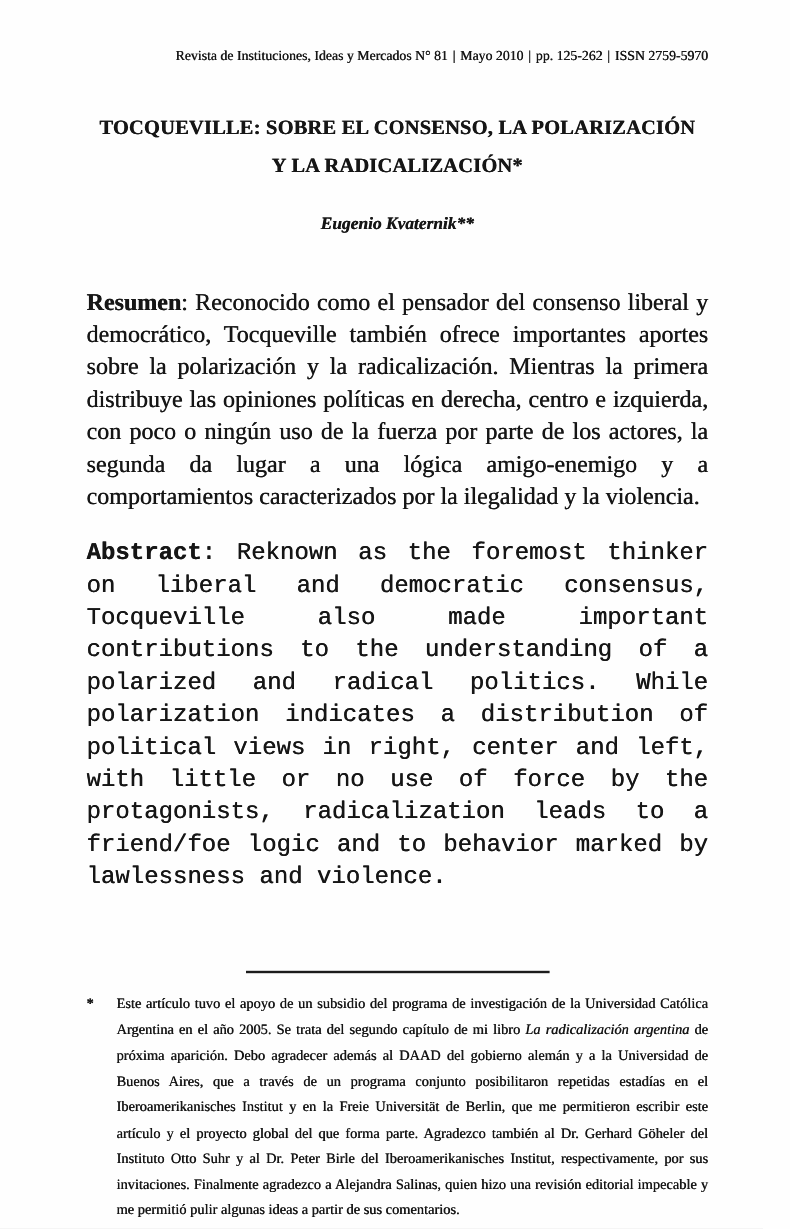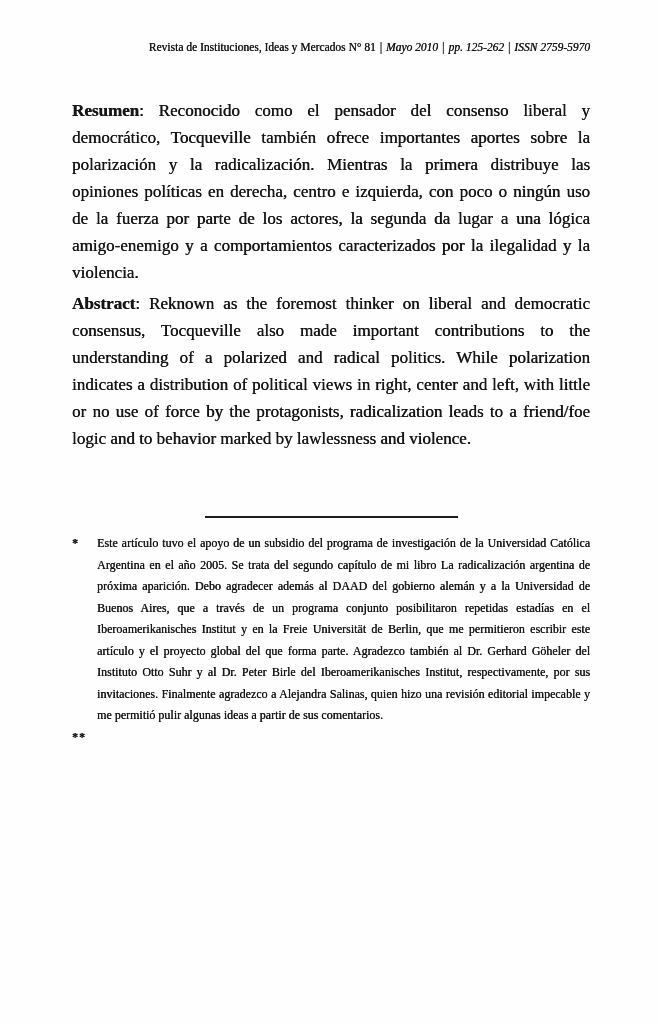--- a/index.html
+++ b/index.html
@@ -19,21 +19,21 @@
     padding: 40px 68px 0 72px;
     overflow: hidden;
   }
   .journal-header {
     font-size: 11.5px;
     line-height: 15px;
     text-align: right;
     white-space: nowrap;
     text-shadow: 0.3px 0 0 currentColor;
   }
-  .journal-header .it { font-style: italic; }
+  .journal-header .it { }
   .journal-header .sep { margin: 0 4px; }
   .article-title {
     margin: 36px 0 0 0;
     font-size: 17px;
     font-weight: bold;
     line-height: 31px;
     text-align: center;
     letter-spacing: 0.2px;
     text-shadow: 0.4px 0 0 currentColor;
   }
@@ -41,27 +41,27 @@
     margin-top: 24px;
     font-size: 14.5px;
     font-weight: bold;
     font-style: italic;
     text-align: center;
     line-height: 20px;
     text-shadow: 0.3px 0 0 currentColor;
   }
   .para {
     margin: 0;
-    font-size: 17px;
+    font-size: 20px;
     line-height: 27px;
     text-align: justify;
     text-shadow: 0.35px 0 0 currentColor;
   }
   .para-resumen { margin-top: 42px; }
-  .para-abstract { margin-top: 4px; }
+  .para-abstract { margin-top: 20px; font-family: Liberation Mono, monospace; }
   .para .para-label { font-weight: bold; }
   .fn-rule {
     margin-top: 64px;
     width: 253px;
     border: 0;
     border-top: 2px solid #1c1c1c;
   }
   .footnotes { margin-top: 15px; }
   .footnote {
     position: relative;
@@ -71,32 +71,37 @@
     text-align: justify;
     text-shadow: 0.3px 0 0 currentColor;
   }
   .fn-marker {
     position: absolute;
     left: 0;
     top: 0;
     font-weight: bold;
     letter-spacing: 1px;
   }
-  .footnote .it { }
+  .footnote .it { font-style: italic; }
 </style>
 </head>
 <body>
 
 <div class="page">
 
   <div class="journal-header">
     <span>Revista de Instituciones, Ideas y Mercados N° 81</span><span class="sep">|</span><span class="it">Mayo 2010</span><span class="sep">|</span><span class="it">pp. 125-262</span><span class="sep">|</span><span class="it">ISSN 2759-5970</span>
   </div>
 
+  <h1 class="article-title">
+    <span>TOCQUEVILLE: SOBRE EL CONSENSO, LA POLARIZACIÓN</span><br>
+    <span>Y LA RADICALIZACIÓN*</span>
+  </h1>
 
+  <div class="author">Eugenio Kvaternik**</div>
 
   <p class="para para-resumen">
     <span class="para-label">Resumen</span><span>: Reconocido como el pensador del consenso liberal y democrático, Tocqueville también ofrece importantes aportes sobre la polarización y la radicalización. Mientras la primera distribuye las opiniones políticas en derecha, centro e izquierda, con poco o ningún uso de la fuerza por parte de los actores, la segunda da lugar a una lógica amigo-enemigo y a comportamientos caracterizados por la ilegalidad y la violencia.</span>
   </p>
 
   <p class="para para-abstract">
     <span class="para-label">Abstract</span><span>: Reknown as the foremost thinker on liberal and democratic consensus, Tocqueville also made important contributions to the understanding of a polarized and radical politics. While polarization indicates a distribution of political views in right, center and left, with little or no use of force by the protagonists, radicalization leads to a friend/foe logic and to behavior marked by lawlessness and violence.</span>
   </p>
 
   <hr class="fn-rule">

